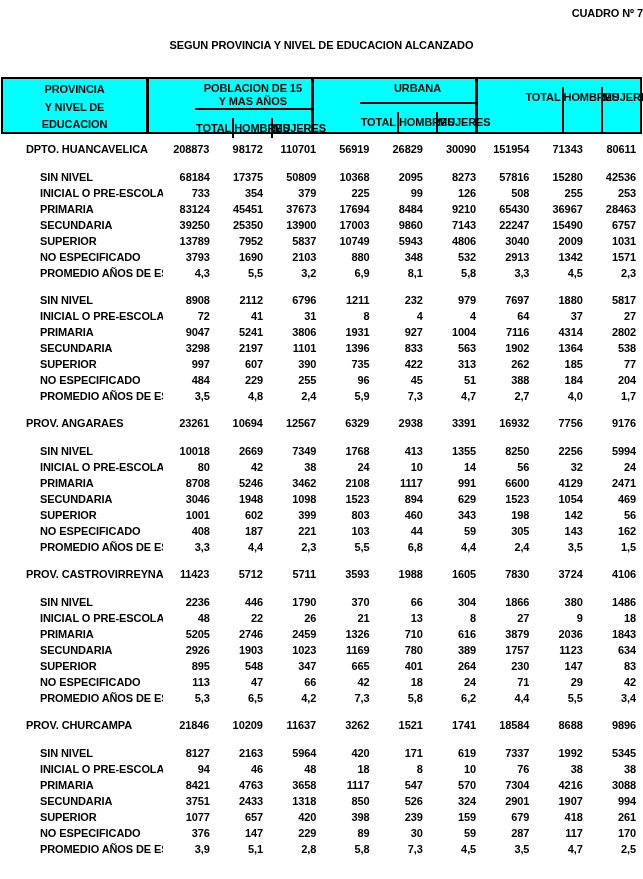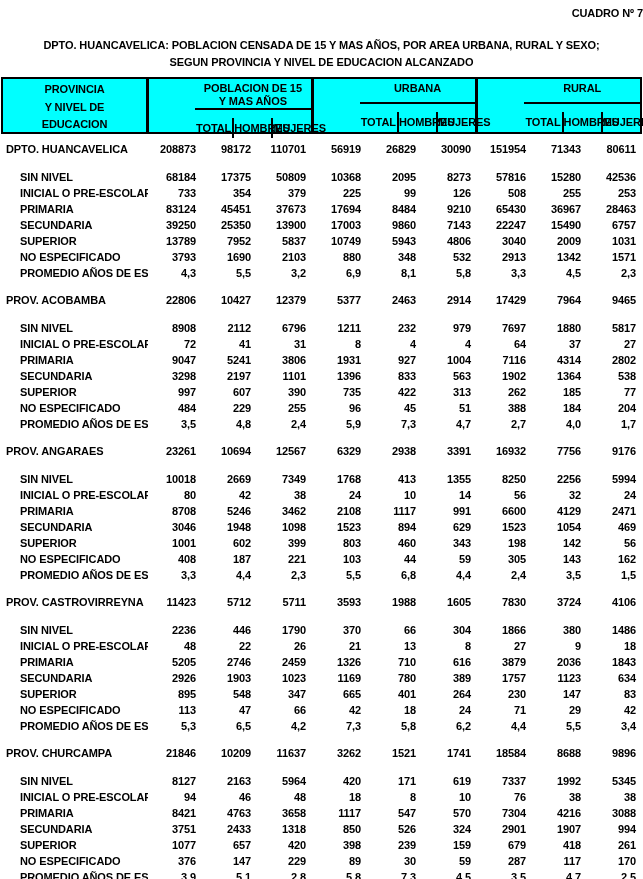--- a/index.html
+++ b/index.html
@@ -24,36 +24,35 @@
   .group-title{
     height:48px;box-sizing:border-box;border-bottom:2px solid #000;text-align:center;
     padding-top:3px;line-height:13px;
   }
   .subrow{flex:1;display:flex;margin-top:8px;}
   .subcell{flex:1 1 0;text-align:center;line-height:20px;box-sizing:border-box;min-width:0;}
   .subcell:not(:last-child){border-right:2px solid #000;}
   
   .tbody{position:absolute;top:141px;left:0;width:643px;}
   .section{margin-bottom:11px;}
-  .trow{display:flex;height:16px;line-height:16px;}
+  .trow{display:flex;height:16px;line-height:16px;margin-left:20px;}
   .province-row{margin-bottom:12px;}
   .cell{box-sizing:border-box;}
   .cell.label{width:148px;padding-left:6px;white-space:nowrap;overflow:hidden;}
   .detail-row .cell.label{padding-left:20px;}
   .cell.num{width:55px;text-align:right;padding-right:7px;}
 </style>
 </head>
 <body>
 
 <div class="page">
 
   <div class="title">CUADRO Nº 7</div>
 
   <div class="subtitle">
-    <div>DPTO. HUANCAVELICA: POBLACION CENSADA DE 15 Y MAS AÑOS, POR AREA URBANA, RURAL Y SEXO;</div>
     <div>SEGUN PROVINCIA Y NIVEL DE EDUCACION ALCANZADO</div>
   </div>
 
   <div class="header" style="background: rgb(0, 255, 255);">
     <div class="stub">
       <span>PROVINCIA</span>
       <span>Y NIVEL DE</span>
       <span>EDUCACION</span>
     </div>
 
@@ -75,24 +74,20 @@
         <div></div>
       </div>
       <div class="subrow">
         <div class="subcell">TOTAL</div>
         <div class="subcell">HOMBRES</div>
         <div class="subcell">MUJERES</div>
       </div>
     </div>
 
     <div class="group">
-      <div class="group-title">
-        <div>RURAL</div>
-        <div></div>
-      </div>
       <div class="subrow">
         <div class="subcell">TOTAL</div>
         <div class="subcell">HOMBRES</div>
         <div class="subcell">MUJERES</div>
       </div>
     </div>
   </div>
 
   <div class="tbody">
       <div class="section">
@@ -187,32 +182,20 @@
           <div class="cell num">3,2</div>
           <div class="cell num">6,9</div>
           <div class="cell num">8,1</div>
           <div class="cell num">5,8</div>
           <div class="cell num">3,3</div>
           <div class="cell num">4,5</div>
           <div class="cell num">2,3</div>
         </div>
       </div>
       <div class="section">
-        <div class="trow province-row">
-          <div class="cell label">PROV. ACOBAMBA</div>
-          <div class="cell num">22806</div>
-          <div class="cell num">10427</div>
-          <div class="cell num">12379</div>
-          <div class="cell num">5377</div>
-          <div class="cell num">2463</div>
-          <div class="cell num">2914</div>
-          <div class="cell num">17429</div>
-          <div class="cell num">7964</div>
-          <div class="cell num">9465</div>
-        </div>
         <div class="trow detail-row">
           <div class="cell label">SIN NIVEL</div>
           <div class="cell num">8908</div>
           <div class="cell num">2112</div>
           <div class="cell num">6796</div>
           <div class="cell num">1211</div>
           <div class="cell num">232</div>
           <div class="cell num">979</div>
           <div class="cell num">7697</div>
           <div class="cell num">1880</div>

